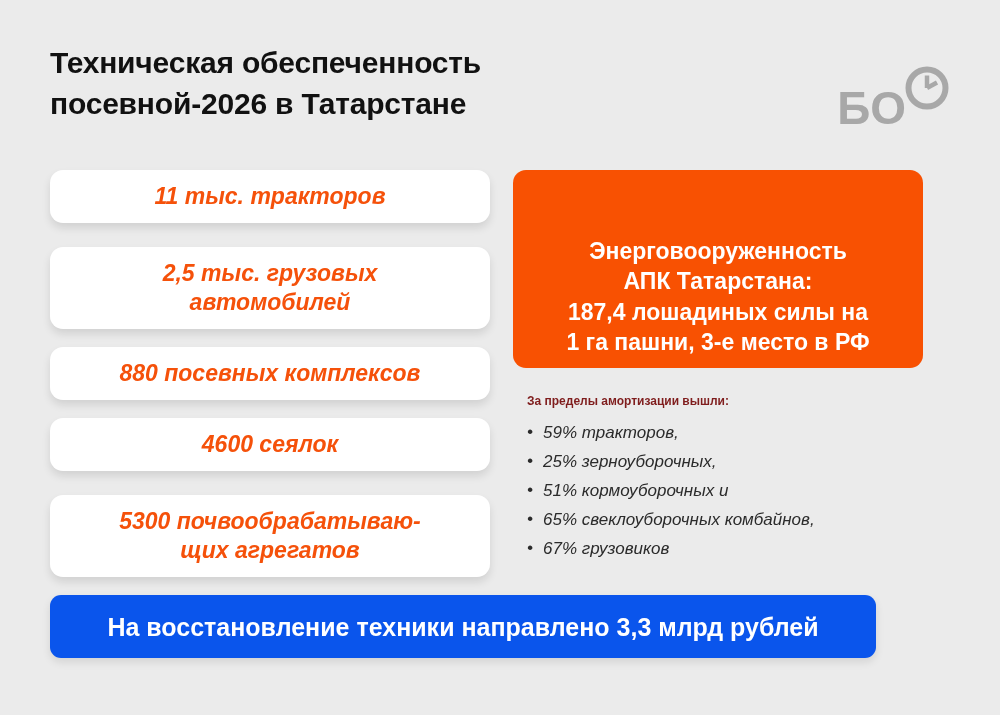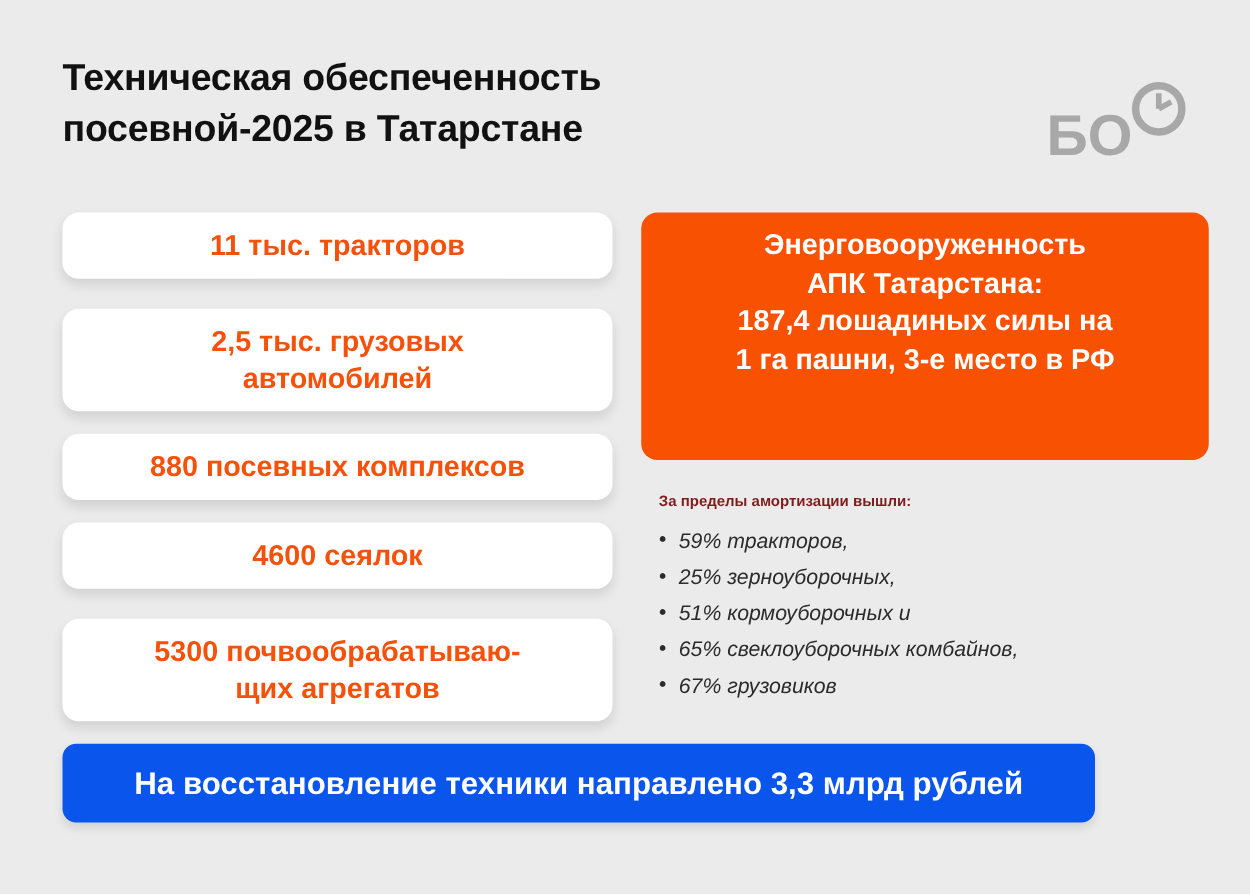--- a/index.html
+++ b/index.html
@@ -75,42 +75,43 @@
     background: #ffffff;
     border-radius: 13px;
     box-shadow: 0 5px 9px rgba(0, 0, 0, 0.11);
     display: flex;
     align-items: center;
     justify-content: center;
     text-align: center;
     box-sizing: border-box;
     padding: 8px 18px;
     margin-bottom: 18px;
+    font-style: italic;
   }
   .stat-card .stat-text {
     font-size: 23px;
     font-weight: bold;
     color: #f5510a;
     line-height: 1.27;
     white-space: pre-line;
   }
   .card-h1 { height: 53px; }
   .card-h2 { height: 82px; margin-top: 24px; }
 
   
   .energy-panel {
     position: absolute;
     left: 513px;
     top: 170px;
-    width: 454px;
+    width: 410px;
     height: 198px;
     background: #f85102;
     border-radius: 13px;
     display: flex;
-    align-items: flex-start;
+    align-items: flex-end;
     justify-content: center;
     box-sizing: border-box;
     padding: 10px 20px;
   }
   .energy-text {
     font-size: 23px;
     font-weight: bold;
     color: #ffffff;
     text-align: center;
     line-height: 1.33;
@@ -178,21 +179,21 @@
     line-height: 1.2;
   }
 </style>
 </head>
 <body>
 
 <div class="infographic">
 
   <div class="header">
     <h1 class="page-title">Техническая обеспеченность
-посевной-2025 в Татарстане</h1>
+посевной-2026 в Татарстане</h1>
 
     <div class="logo">
       <span class="logo-letters">БО</span>
       <span class="logo-clock"><svg width="46" height="46" viewBox="0 0 46 46" aria-hidden="true">
             <circle cx="23" cy="23" r="18.5" fill="none" stroke="#a8a8a8" stroke-width="6"></circle>
             <path d="M23 23 L23 10.5" stroke="#a8a8a8" stroke-width="4.5" stroke-linecap="butt"></path>
             <path d="M23 23 L33 17.5" stroke="#a8a8a8" stroke-width="4.5" stroke-linecap="butt"></path>
           </svg></span>
     </div>
   </div>

